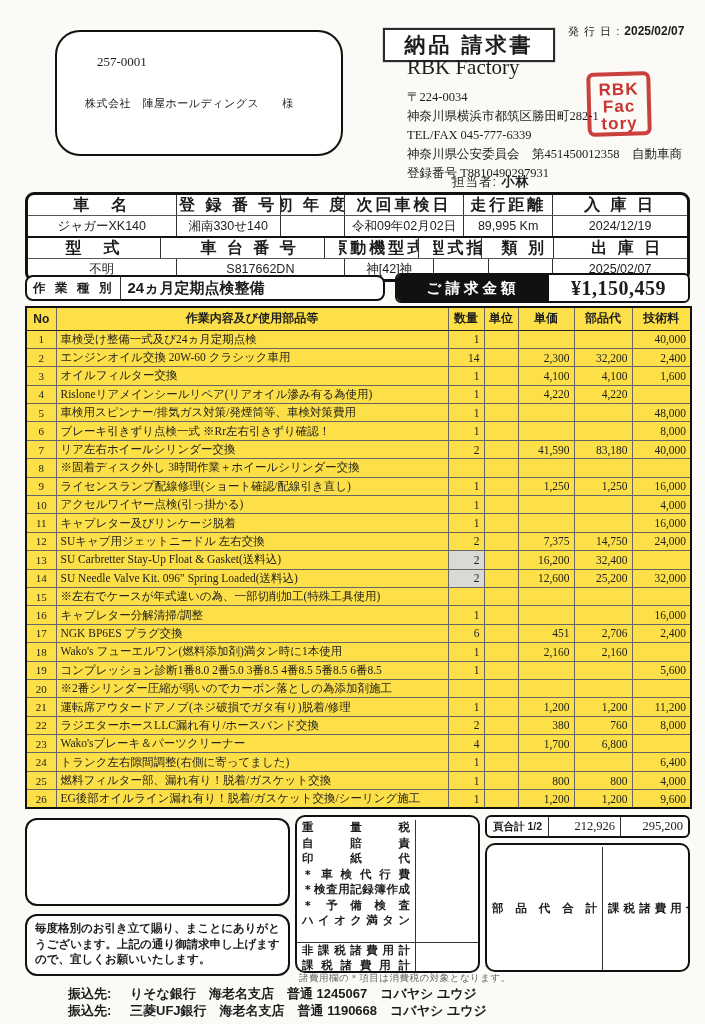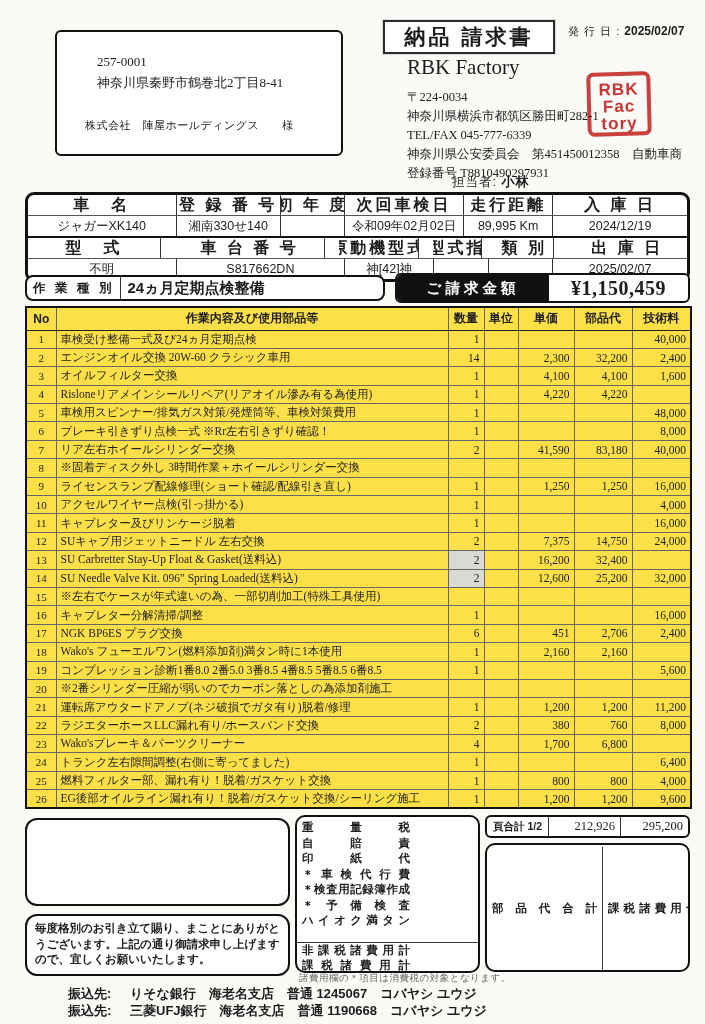--- a/index.html
+++ b/index.html
@@ -3,27 +3,27 @@
 <meta charset="utf-8">
 <style>
   * { margin:0; padding:0; box-sizing:border-box; }
   html,body { width:705px; height:1024px; background:#fbfaf7; overflow:hidden;
     font-family:"Liberation Sans", sans-serif; color:#1c1c1c; }
   .page { position:relative; width:705px; height:1024px; background:#fbfaf7; }
   .serif { font-family:"Liberation Serif","DejaVu Serif",serif; }
 
   
   .client-box { position:absolute; left:55px; top:30px; width:288px; height:126px;
-    border:2.5px solid #111; border-radius:6px; background:#fff; padding:22px 0 0 40px; }
+    border:2.5px solid #111; border-radius:25px; background:#fff; padding:22px 0 0 40px; }
   .client-postal { font-size:13px; }
   .client-address { font-size:13px; margin-top:4px; }
   .client-name { font-size:11px; margin-top:26px; margin-left:-12px; letter-spacing:.5px; }
 
   
-  .title-box { position:absolute; left:383px; top:20px; width:172px; height:34px;
+  .title-box { position:absolute; left:383px; top:28px; width:172px; height:34px;
     border:2.5px solid #2a2a2a; background:#fff; display:flex; align-items:center; justify-content:center;
     box-shadow:0 0 0 1px #ddd; }
   .title-box span { font-size:21px; font-weight:bold; letter-spacing:3px; }
   .issue-date { position:absolute; left:568px; top:24px; font-size:11px; letter-spacing:1px; white-space:nowrap; }
   .issue-date b { font-size:12px; letter-spacing:0; }
   .issuer-name { position:absolute; left:407px; top:55px; font-size:21px; font-weight:normal; }
   .issuer-lines { position:absolute; left:407px; top:88px; font-size:12.5px; line-height:19px; white-space:nowrap; }
   .staff-line { position:absolute; left:452px; top:173px; font-size:12.5px; letter-spacing:1px; }
   .staff-line b { font-size:13px; }
   .stamp { position:absolute; left:587px; top:72px; width:64px; height:64px;
@@ -87,21 +87,21 @@
 
   .empty-box { position:absolute; left:25px; top:818px; width:265px; height:88px;
     border:2.5px solid #111; border-radius:12px; background:#fff; }
   .thanks-box { position:absolute; left:25px; top:914px; width:265px; height:62px;
     border:2.5px solid #111; border-radius:12px; background:#fff; padding:5px 8px;
     font-size:11.5px; font-weight:bold; line-height:15.5px; }
 
   .fees-box { position:absolute; left:295px; top:815px; width:185px; height:158px;
     border:2.5px solid #111; border-radius:10px; background:#fff; display:flex; flex-direction:column;
     overflow:hidden; padding-top:3px; }
-  .fee-row { display:flex; flex:0 0 15.5px;align-items:center; }
+  .fee-row { display:flex; flex:0 0 15.5px; }
   .fee-row.spacer { flex:0 0 13px; }
   .fee-lbl { width:118px; font-size:11.5px; font-weight:bold; padding:0 5px;
     text-align:justify; text-align-last:justify; }
   .fee-val { flex:1; border-left:1.5px solid #333; }
   .fee-sep { border-top:1.5px solid #333; }
 
   .summary-box { position:absolute; left:485px; top:843px; width:205px; height:129px;
     border:2.5px solid #111; border-radius:10px; background:#fff; display:flex; 
     overflow:hidden; padding-top:2px; }
   .sum-row { display:flex; flex:1; align-items:center; }
@@ -117,21 +117,20 @@
   .bank-label { width:62px; }
   .bank-value { white-space:pre; }
 </style>
 </head>
 <body>
 
 <div class="page">
 
   <div class="client-box">
     <div class="client-postal serif">257-0001</div>
-    <div class="client-address serif">神奈川県秦野市鶴巻北2丁目8-41</div>
     <div class="client-name serif">株式会社　陣屋ホールディングス　　様</div>
   </div>
 
   <div class="title-box">
     <span>納品 請求書</span>
   </div>
   <div class="issue-date">
     <span>発 行 日 :</span>
     <b>2025/02/07</b>
   </div>

